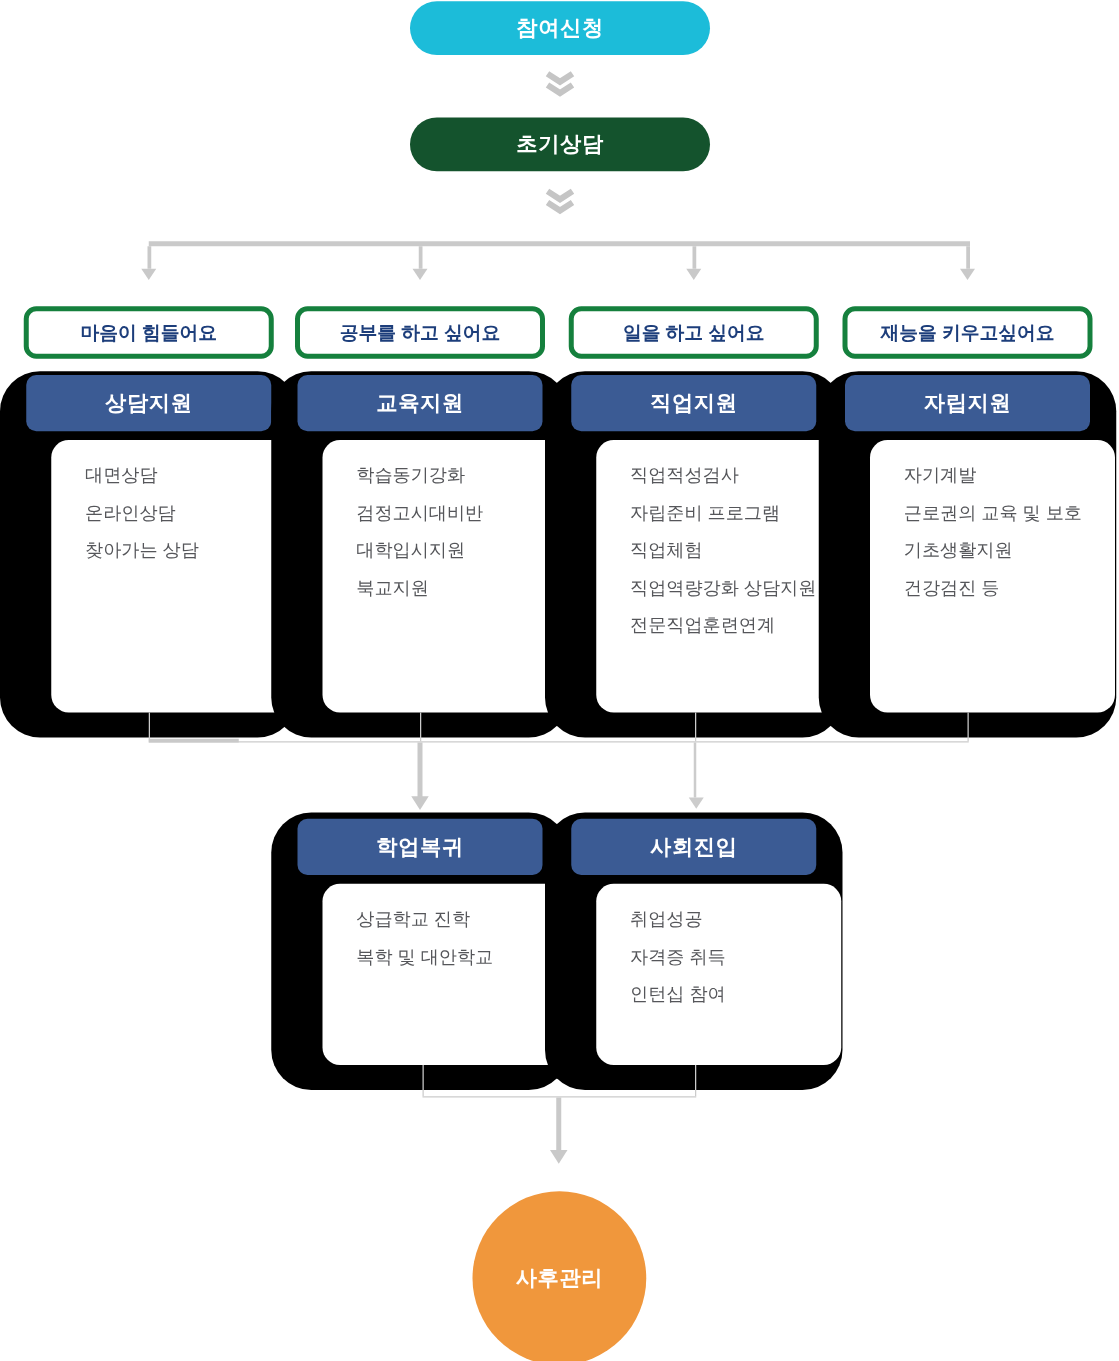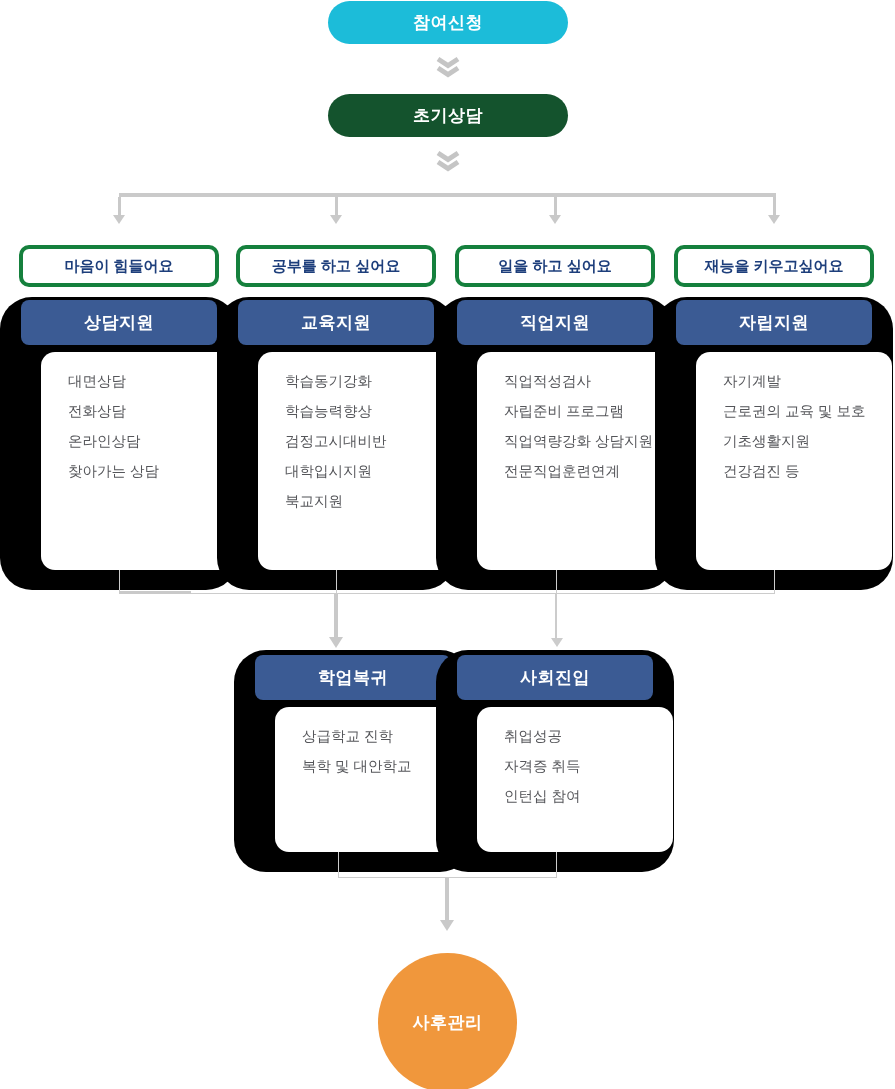--- a/index.html
+++ b/index.html
@@ -102,42 +102,41 @@
 
 <div class="qpill" style="left:19px">마음이 힘들어요</div>
 <div class="qpill" style="left:236px">공부를 하고 싶어요</div>
 <div class="qpill" style="left:455px">일을 하고 싶어요</div>
 <div class="qpill" style="left:674px">재능을 키우고싶어요</div>
 
 <div class="block block-top" style="left:0px">
   <div class="blk-header">상담지원</div>
   <div class="blk-card">
     <div class="item">대면상담</div>
-    <div class="item">전화상담</div>
     <div class="item">온라인상담</div>
     <div class="item">찾아가는 상담</div>
   </div>
 </div>
 
 <div class="block block-top" style="left:217px">
   <div class="blk-header">교육지원</div>
   <div class="blk-card">
     <div class="item">학습동기강화</div>
-    <div class="item">학습능력향상</div>
     <div class="item">검정고시대비반</div>
     <div class="item">대학입시지원</div>
     <div class="item">북교지원</div>
   </div>
 </div>
 
 <div class="block block-top" style="left:436px">
   <div class="blk-header">직업지원</div>
   <div class="blk-card">
     <div class="item">직업적성검사</div>
     <div class="item">자립준비 프로그램</div>
+    <div class="item">직업체험</div>
     <div class="item">직업역량강화 상담지원</div>
     <div class="item">전문직업훈련연계</div>
   </div>
 </div>
 
 <div class="block block-top" style="left:655px">
   <div class="blk-header">자립지원</div>
   <div class="blk-card">
     <div class="item">자기계발</div>
     <div class="item">근로권의 교육 및 보호</div>
@@ -150,21 +149,21 @@
 <div class="vline" style="left:336px;top:570px;height:23px"></div>
 <div class="vline" style="left:556px;top:570px;height:23px"></div>
 <div class="vline" style="left:774px;top:570px;height:23px"></div>
 <div class="hline" style="left:119px;top:593px;width:656px"></div>
 <div class="seg-thick"></div>
 <div class="arr-shaft-thick" style="left:334px;top:594px;height:44px"></div>
 <div class="arr-head-big" style="left:329px;top:637px"></div>
 <div class="arr-shaft-thin" style="left:555px;top:594px;height:44px"></div>
 <div class="arr-head-small" style="left:551px;top:638px"></div>
 
-<div class="block block-low" style="left:234px">
+<div class="block block-low" style="left:217px">
   <div class="blk-header">학업복귀</div>
   <div class="blk-card">
     <div class="item">상급학교 진학</div>
     <div class="item">복학 및 대안학교</div>
   </div>
 </div>
 
 <div class="block block-low" style="left:436px">
   <div class="blk-header">사회진입</div>
   <div class="blk-card">

